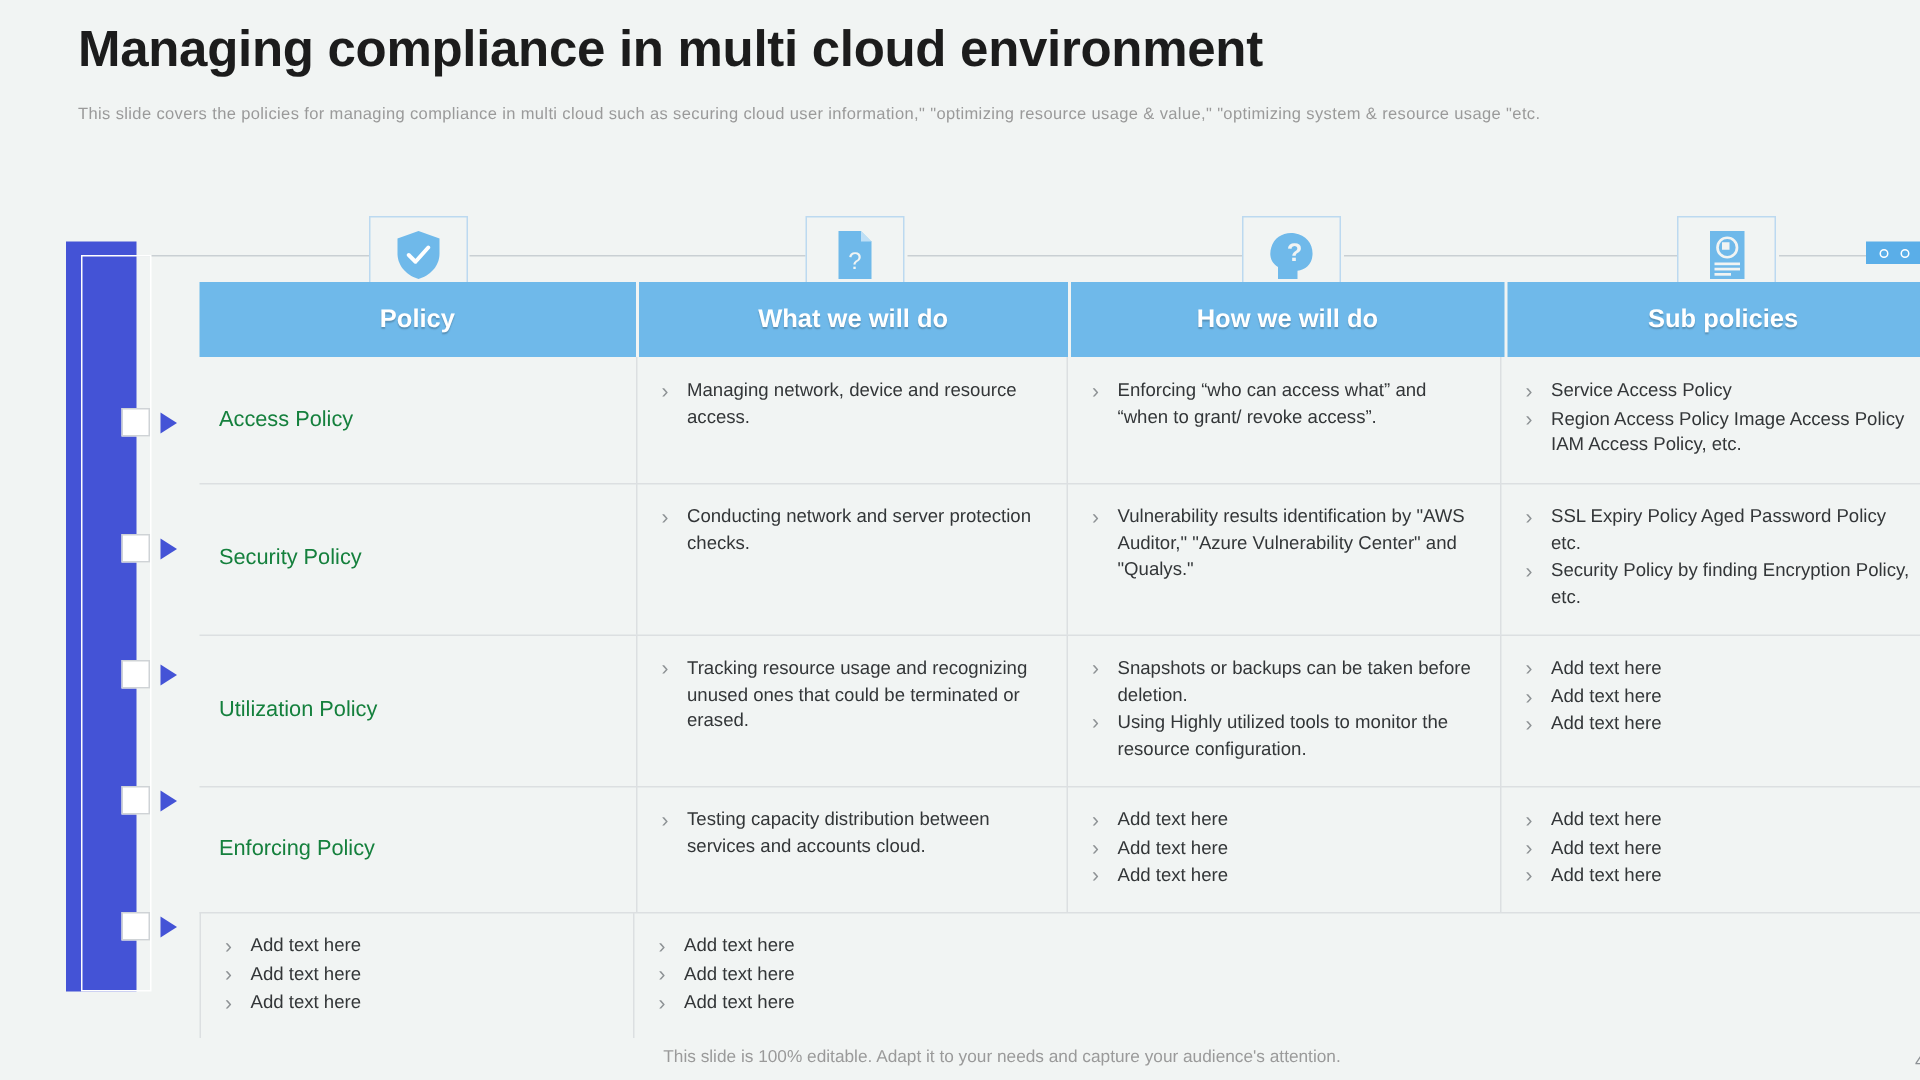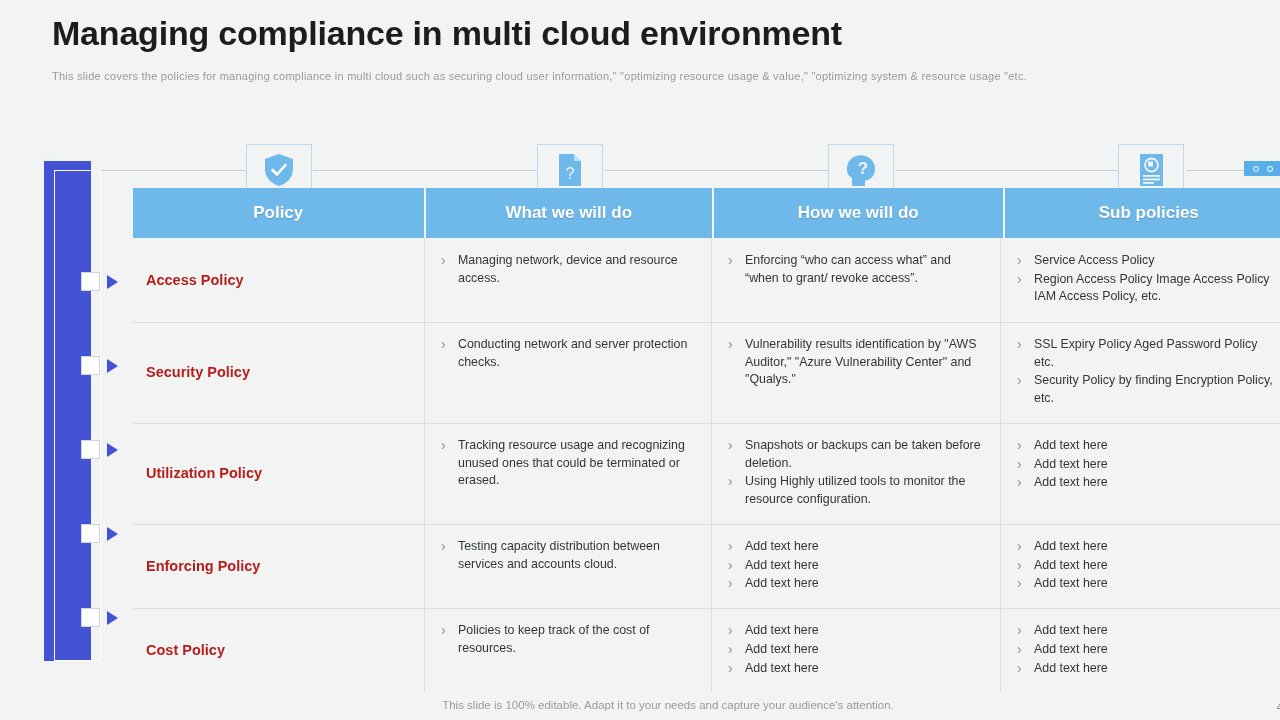--- a/index.html
+++ b/index.html
@@ -80,21 +80,21 @@
   .td.c1 { width: 291px; display: flex; align-items: center; padding-left: 13px; }
   .td.c2 { width: 287px; }
   .td.c3 { width: 289px; }
   .td.c4 { width: 289px; }
   
   .td.c2::before, .td.c3::before, .td.c4::before {
     content: ""; position: absolute; left: 0; top: 0; bottom: 0;
     width: 1px; background: #dcdfe1;
   }
 
-  .policy-name { font-size: 14.5px; font-weight: bold; color: #b91c1c; }
+  .policy-name { font-size: 14.5px; font-weight: normal; color: #15803d; }
 
   .bullets { list-style: none; }
   .bullets li {
     position: relative; padding-left: 20px;
     font-size: 12.4px; line-height: 1.43; color: #333638;
     margin-bottom: 1px;
   }
   .bullets li::before {
     content: "\203A"; position: absolute; left: 3px; top: -1px;
     color: #8e9295; font-size: 14px; line-height: 1.35;
@@ -304,28 +304,20 @@
       <div class="td c4">
         <ul class="bullets">
           <li>Add text here</li>
           <li>Add text here</li>
           <li>Add text here</li>
         </ul>
       </div>
     </div>
 
     <div class="trow" style="min-height:84px;">
-      <div class="td c1">
-        <span class="policy-name">Cost Policy</span>
-      </div>
-      <div class="td c2">
-        <ul class="bullets">
-          <li>Policies to keep track of the cost of resources.</li>
-        </ul>
-      </div>
       <div class="td c3">
         <ul class="bullets">
           <li>Add text here</li>
           <li>Add text here</li>
           <li>Add text here</li>
         </ul>
       </div>
       <div class="td c4">
         <ul class="bullets">
           <li>Add text here</li>

